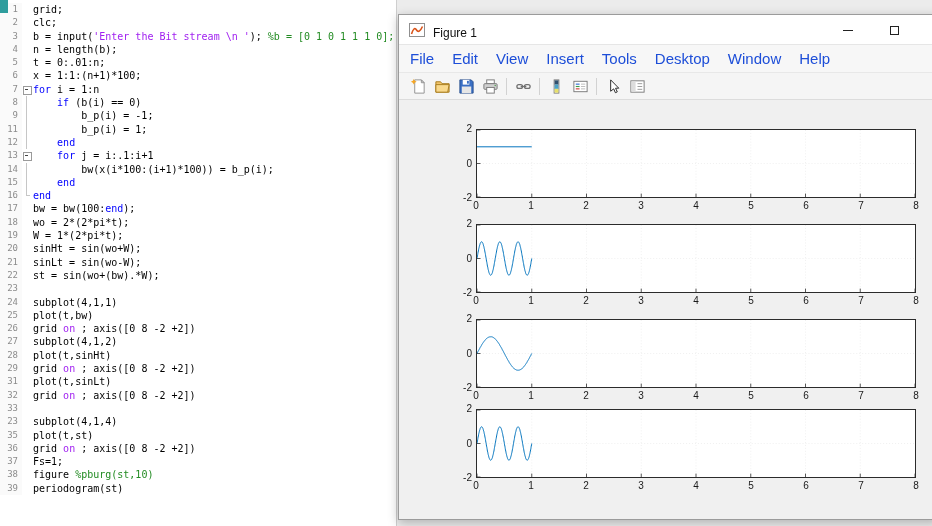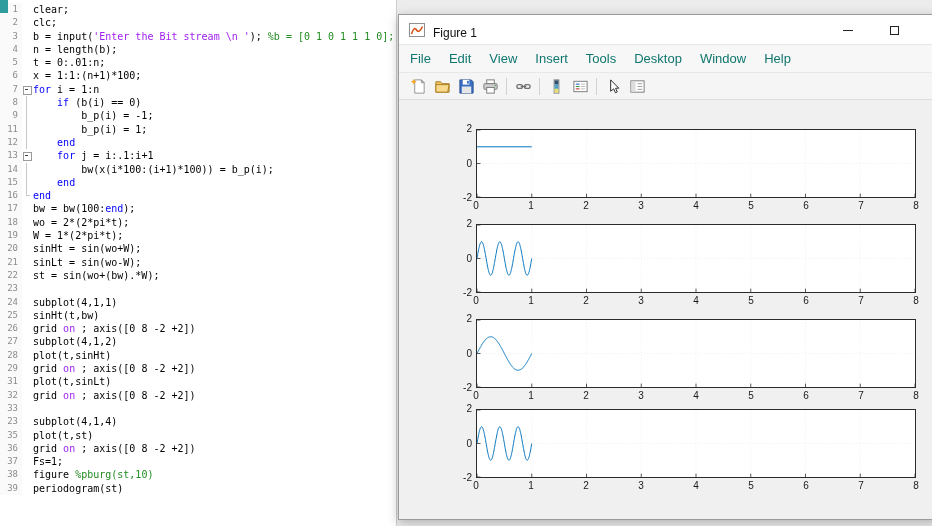--- a/index.html
+++ b/index.html
@@ -28,21 +28,21 @@
               border:1px solid #9b9b9b;box-shadow:0 3px 10px rgba(0,0,0,.25);}
   .titlebar{height:30px;background:#fff;display:flex;align-items:center;padding-left:10px;position:relative;border-bottom:1px solid #e6e6e6;}
   .fig-icon{width:16px;height:14px;margin-right:8px;flex:none;}
   .fig-title{font-size:12px;color:#111;margin-top:6px;}
   .win-btn{position:absolute;top:0;width:34px;height:30px;display:flex;align-items:center;justify-content:center;}
   .btn-min{left:432px;}
   .btn-max{left:478px;}
   .glyph-min{width:10px;height:1px;background:#222;}
   .glyph-max{width:9px;height:9px;border:1px solid #222;background:#fff;}
   .menubar{height:28px;background:#f7f7f7;display:flex;align-items:center;padding-left:2px;border-bottom:1px solid #e8e8e8;}
-  .menu-item{padding:0 9px;font-size:13px;color:#0f766e;line-height:28px;}
+  .menu-item{padding:0 9px;font-size:15px;color:#1d4ed8;line-height:28px;}
   .toolbar{height:27px;background:#f5f5f5;display:flex;align-items:center;padding-left:7px;border-bottom:1px solid #dcdcdc;}
   .tb-btn{width:22px;height:22px;margin:0 1px;display:flex;align-items:center;justify-content:center;}
   .tb-btn svg{width:17px;height:17px;display:block;}
   .tb-sep{width:1px;height:17px;background:#d2d2d2;margin:0 4px;flex:none;}
   .canvas{position:absolute;left:0;top:85px;right:0;bottom:0;background:#f0f0f0;}
 
   
   .subplot{position:absolute;width:440px;height:69px;}
   .plot-box{position:absolute;left:0;top:0;width:440px;height:69px;background:#fff;border:1px solid #2b2b2b;}
   .plot-box svg{display:block;width:100%;height:100%;}
@@ -50,21 +50,21 @@
   .xlab{position:absolute;top:71px;width:16px;text-align:center;font-size:10px;color:#1a1a1a;}
 </style>
 </head>
 <body>
 
 <div id="root">
 
   <div class="editor">
     <div class="corner-marker"></div>
     <div id="editor-lines">
-        <div class="ed-row"><span class="ed-num">1</span><span class="ed-fold"></span><span class="ed-code"><span class="t-p">clear;</span></span></div>
+        <div class="ed-row"><span class="ed-num">1</span><span class="ed-fold"></span><span class="ed-code"><span class="t-p">grid;</span></span></div>
         <div class="ed-row"><span class="ed-num">2</span><span class="ed-fold"></span><span class="ed-code"><span class="t-p">clc;</span></span></div>
         <div class="ed-row"><span class="ed-num">3</span><span class="ed-fold"></span><span class="ed-code"><span class="t-p">b = input(</span><span class="t-s">'Enter the Bit stream \n '</span><span class="t-p">); </span><span class="t-c">%b = [0 1 0 1 1 1 0];</span></span></div>
         <div class="ed-row"><span class="ed-num">4</span><span class="ed-fold"></span><span class="ed-code"><span class="t-p">n = length(b);</span></span></div>
         <div class="ed-row"><span class="ed-num">5</span><span class="ed-fold"></span><span class="ed-code"><span class="t-p">t = 0:.01:n;</span></span></div>
         <div class="ed-row"><span class="ed-num">6</span><span class="ed-fold"></span><span class="ed-code"><span class="t-p">x = 1:1:(n+1)*100;</span></span></div>
         <div class="ed-row"><span class="ed-num">7</span><span class="ed-fold f-box"></span><span class="ed-code"><span class="t-k">for</span><span class="t-p"> i = 1:n</span></span></div>
         <div class="ed-row"><span class="ed-num">8</span><span class="ed-fold f-line"></span><span class="ed-code"><span class="t-p">    </span><span class="t-k">if</span><span class="t-p"> (b(i) == 0)</span></span></div>
         <div class="ed-row"><span class="ed-num">9</span><span class="ed-fold f-line"></span><span class="ed-code"><span class="t-p">        b_p(i) = -1;</span></span></div>
         <div class="ed-row"><span class="ed-num">11</span><span class="ed-fold f-line"></span><span class="ed-code"><span class="t-p">        b_p(i) = 1;</span></span></div>
         <div class="ed-row"><span class="ed-num">12</span><span class="ed-fold f-line"></span><span class="ed-code"><span class="t-p">    </span><span class="t-k">end</span></span></div>
@@ -73,21 +73,21 @@
         <div class="ed-row"><span class="ed-num">15</span><span class="ed-fold f-line"></span><span class="ed-code"><span class="t-p">    </span><span class="t-k">end</span></span></div>
         <div class="ed-row"><span class="ed-num">16</span><span class="ed-fold f-end"></span><span class="ed-code"><span class="t-k">end</span></span></div>
         <div class="ed-row"><span class="ed-num">17</span><span class="ed-fold"></span><span class="ed-code"><span class="t-p">bw = bw(100:</span><span class="t-k">end</span><span class="t-p">);</span></span></div>
         <div class="ed-row"><span class="ed-num">18</span><span class="ed-fold"></span><span class="ed-code"><span class="t-p">wo = 2*(2*pi*t);</span></span></div>
         <div class="ed-row"><span class="ed-num">19</span><span class="ed-fold"></span><span class="ed-code"><span class="t-p">W = 1*(2*pi*t);</span></span></div>
         <div class="ed-row"><span class="ed-num">20</span><span class="ed-fold"></span><span class="ed-code"><span class="t-p">sinHt = sin(wo+W);</span></span></div>
         <div class="ed-row"><span class="ed-num">21</span><span class="ed-fold"></span><span class="ed-code"><span class="t-p">sinLt = sin(wo-W);</span></span></div>
         <div class="ed-row"><span class="ed-num">22</span><span class="ed-fold"></span><span class="ed-code"><span class="t-p">st = sin(wo+(bw).*W);</span></span></div>
         <div class="ed-row"><span class="ed-num">23</span><span class="ed-fold"></span><span class="ed-code"></span></div>
         <div class="ed-row"><span class="ed-num">24</span><span class="ed-fold"></span><span class="ed-code"><span class="t-p">subplot(4,1,1)</span></span></div>
-        <div class="ed-row"><span class="ed-num">25</span><span class="ed-fold"></span><span class="ed-code"><span class="t-p">sinHt(t,bw)</span></span></div>
+        <div class="ed-row"><span class="ed-num">25</span><span class="ed-fold"></span><span class="ed-code"><span class="t-p">plot(t,bw)</span></span></div>
         <div class="ed-row"><span class="ed-num">26</span><span class="ed-fold"></span><span class="ed-code"><span class="t-p">grid </span><span class="t-s">on</span><span class="t-p"> ; axis([0 8 -2 +2])</span></span></div>
         <div class="ed-row"><span class="ed-num">27</span><span class="ed-fold"></span><span class="ed-code"><span class="t-p">subplot(4,1,2)</span></span></div>
         <div class="ed-row"><span class="ed-num">28</span><span class="ed-fold"></span><span class="ed-code"><span class="t-p">plot(t,sinHt)</span></span></div>
         <div class="ed-row"><span class="ed-num">29</span><span class="ed-fold"></span><span class="ed-code"><span class="t-p">grid </span><span class="t-s">on</span><span class="t-p"> ; axis([0 8 -2 +2])</span></span></div>
         <div class="ed-row"><span class="ed-num">31</span><span class="ed-fold"></span><span class="ed-code"><span class="t-p">plot(t,sinLt)</span></span></div>
         <div class="ed-row"><span class="ed-num">32</span><span class="ed-fold"></span><span class="ed-code"><span class="t-p">grid </span><span class="t-s">on</span><span class="t-p"> ; axis([0 8 -2 +2])</span></span></div>
         <div class="ed-row"><span class="ed-num">33</span><span class="ed-fold"></span><span class="ed-code"></span></div>
         <div class="ed-row"><span class="ed-num">23</span><span class="ed-fold"></span><span class="ed-code"><span class="t-p">subplot(4,1,4)</span></span></div>
         <div class="ed-row"><span class="ed-num">35</span><span class="ed-fold"></span><span class="ed-code"><span class="t-p">plot(t,st)</span></span></div>
         <div class="ed-row"><span class="ed-num">36</span><span class="ed-fold"></span><span class="ed-code"><span class="t-p">grid </span><span class="t-s">on</span><span class="t-p"> ; axis([0 8 -2 +2])</span></span></div>

